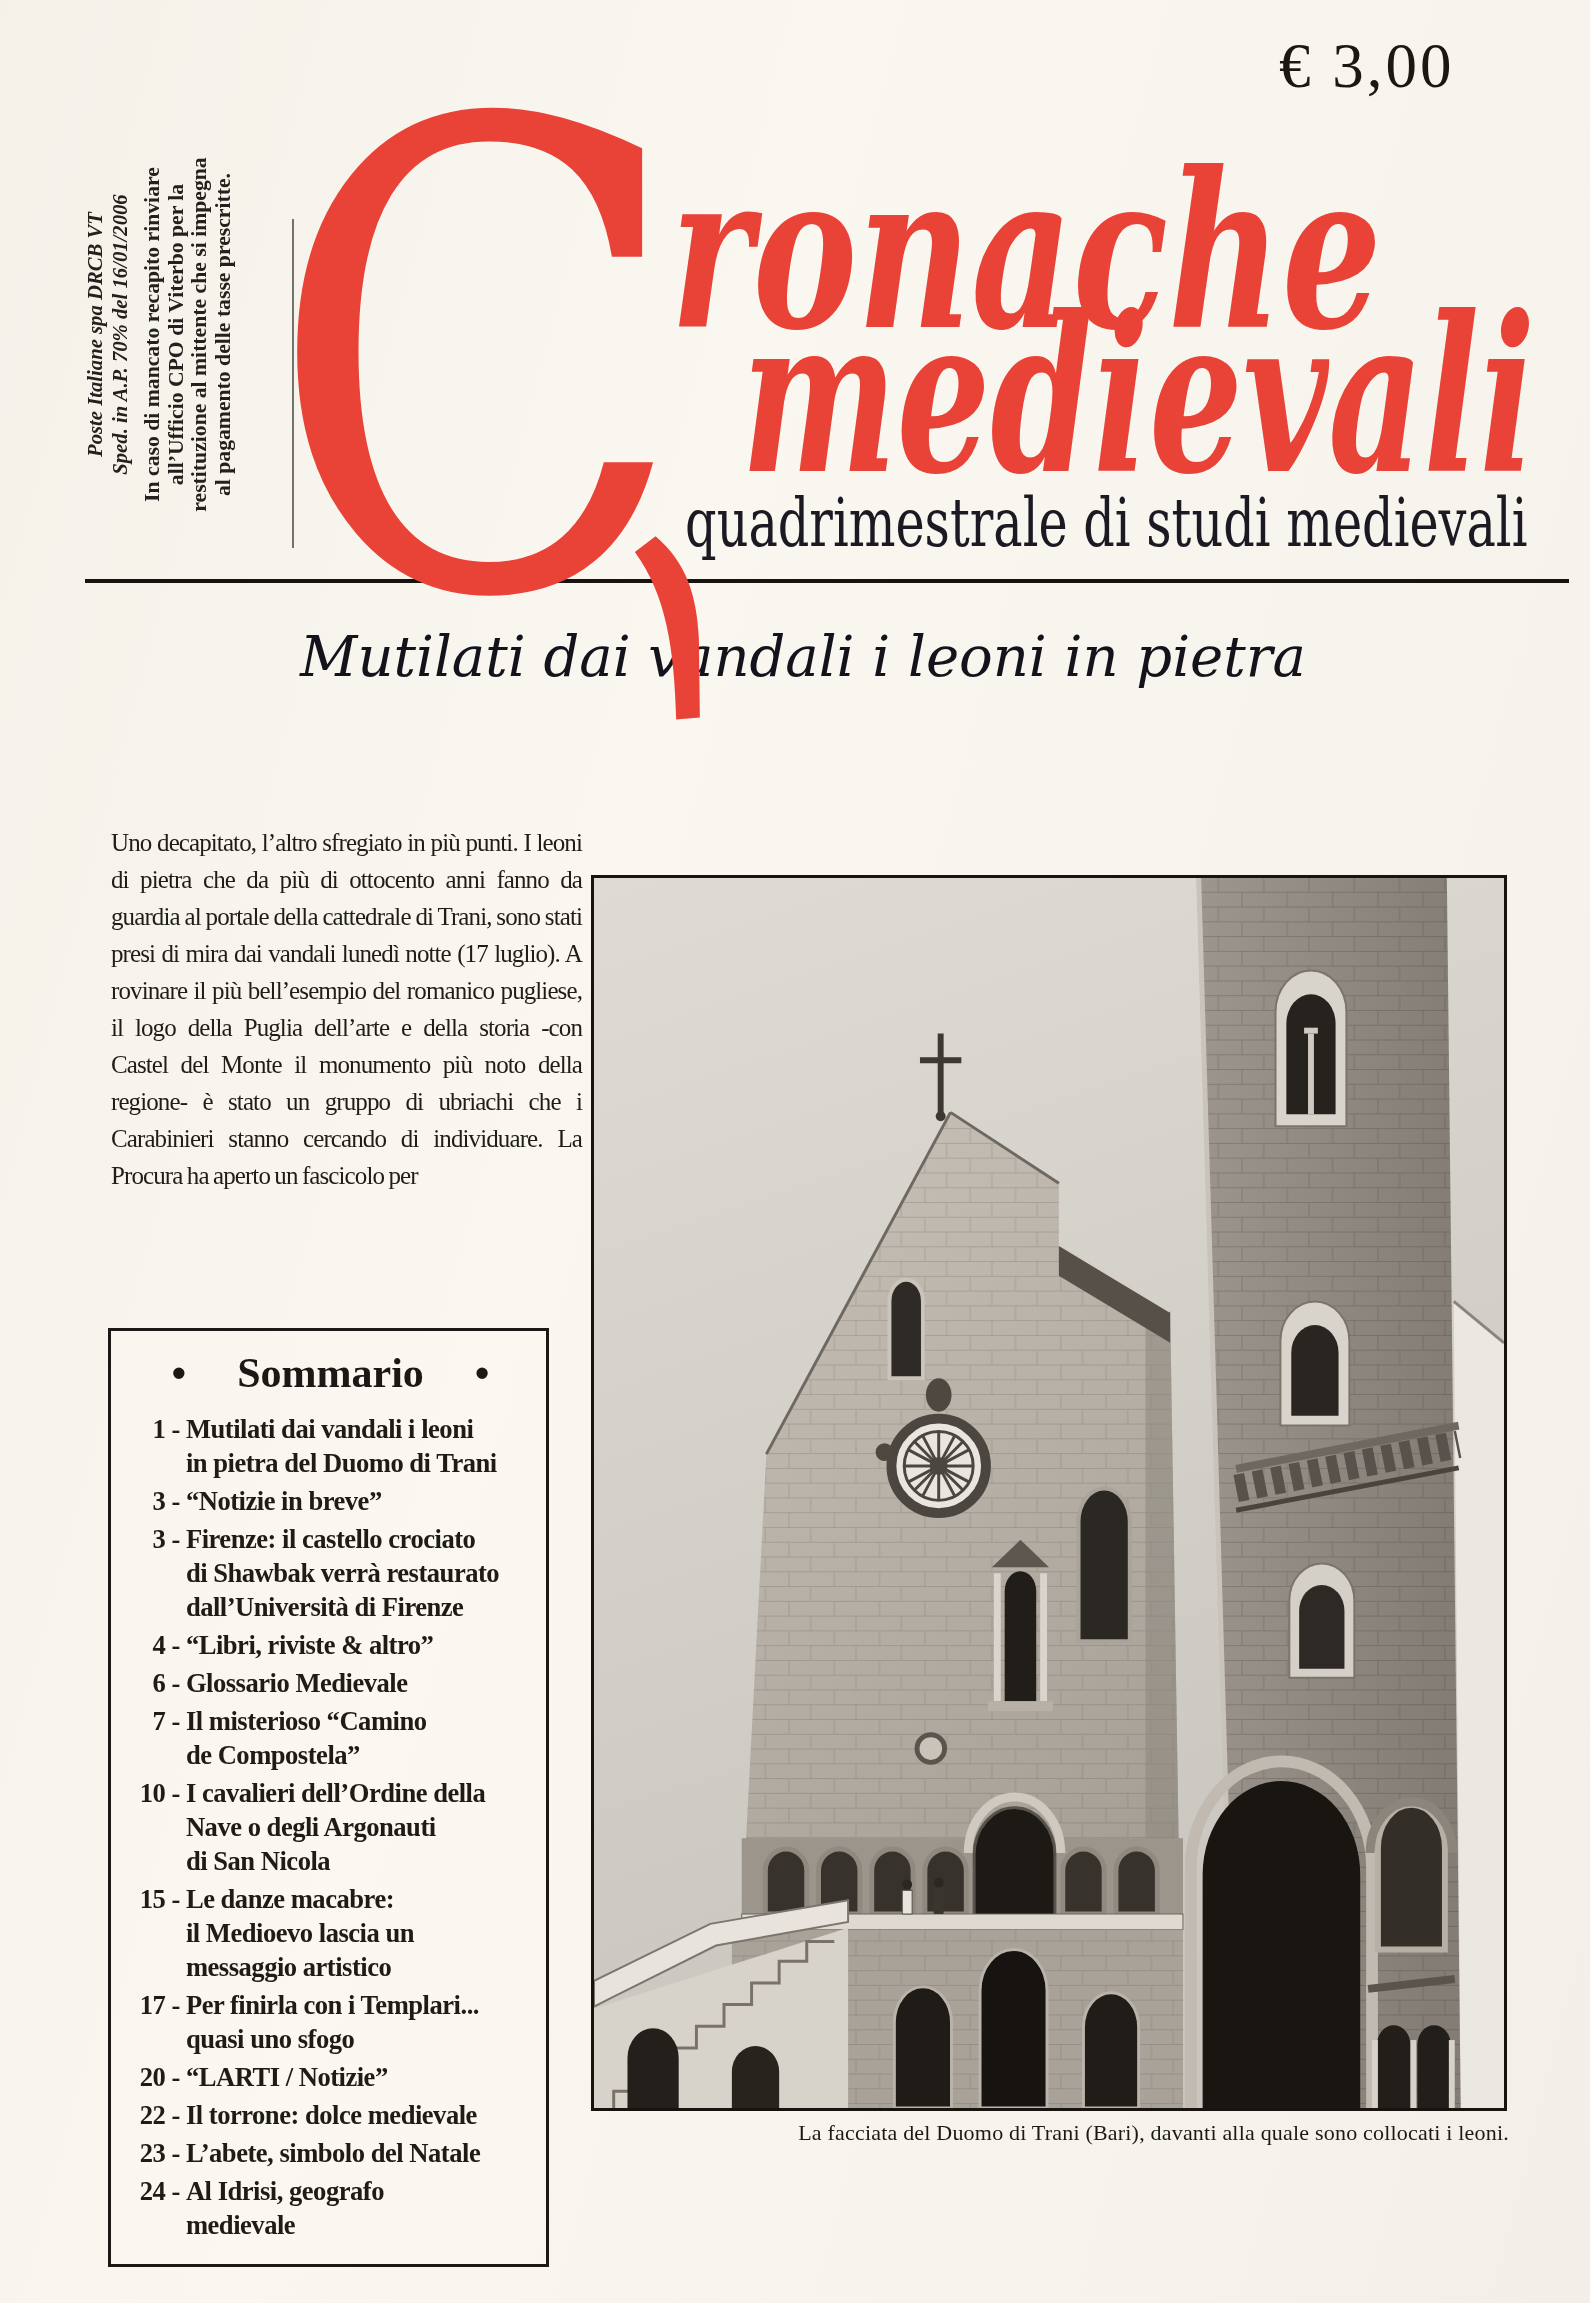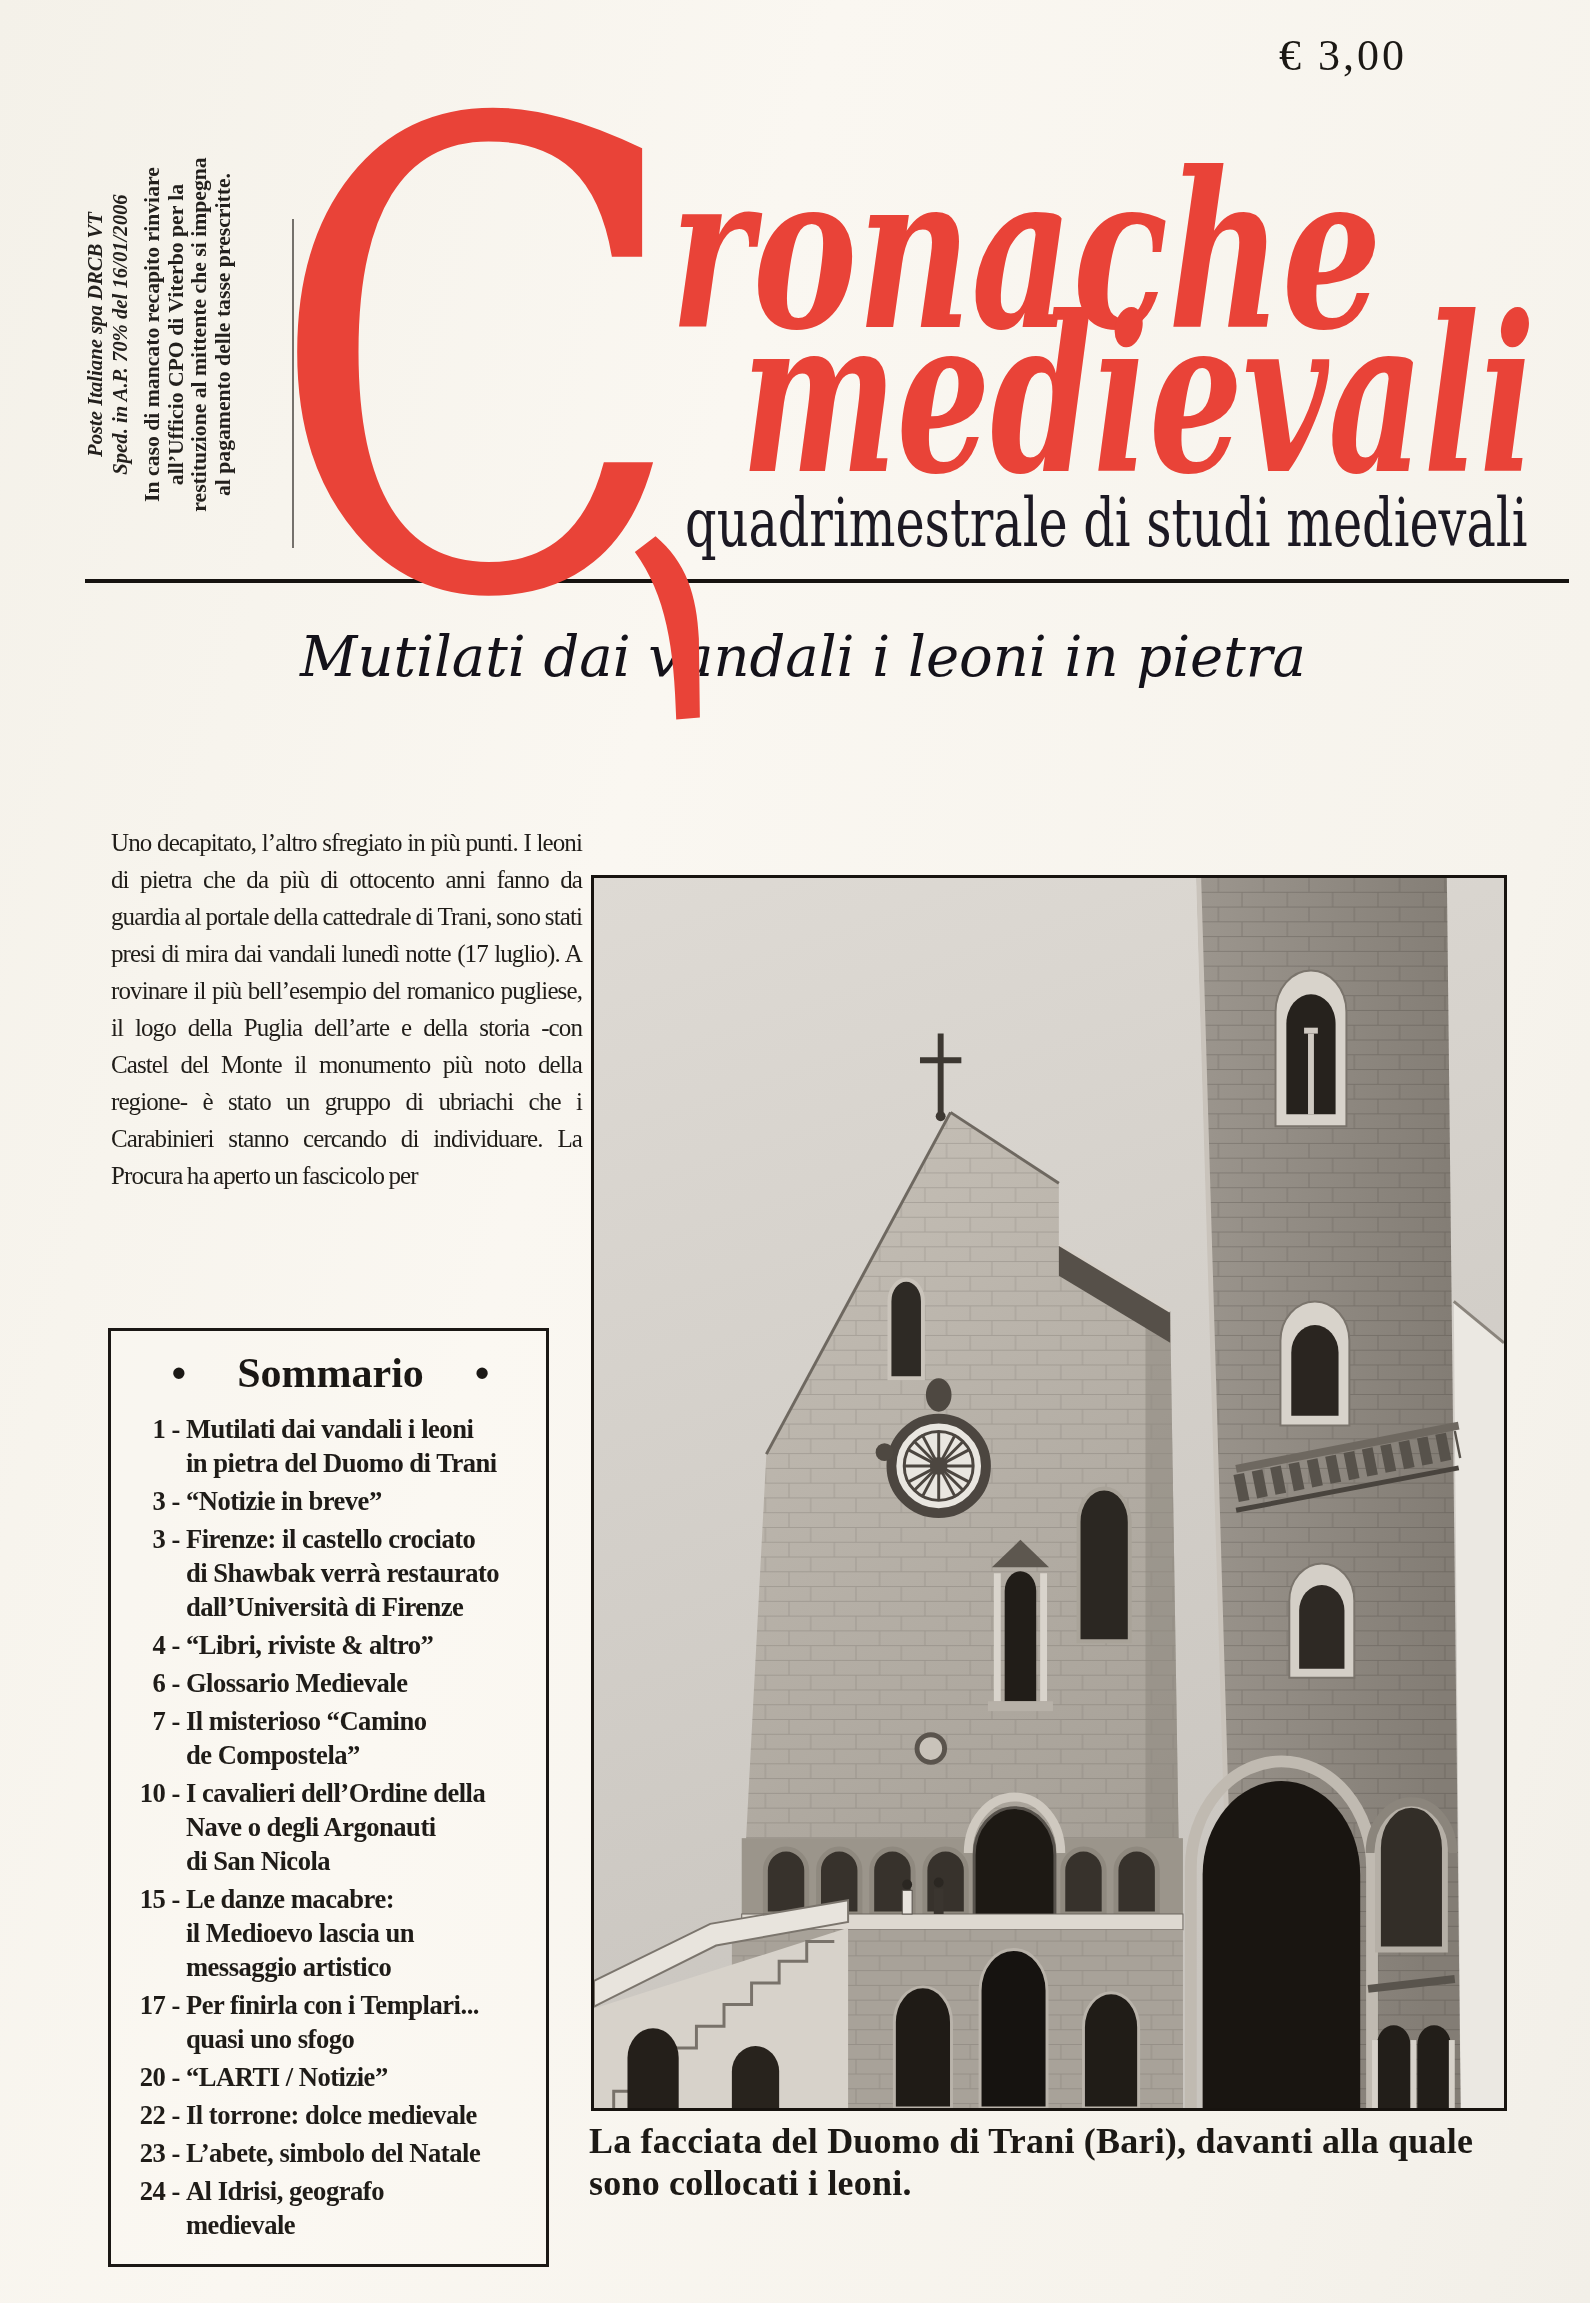--- a/index.html
+++ b/index.html
@@ -3,21 +3,21 @@
 <meta charset="utf-8">
 <style>
   html,body{margin:0;padding:0;background:#e8e5df;}
   #page{
     position:relative;width:1591px;height:2303px;overflow:hidden;
     background:linear-gradient(105deg,#f4f1e9,#faf7f1 38%,#f6f3ec 80%,#f2efe8);
     font-family:"Liberation Serif",serif;color:#1d1a17;
   }
   
   .issue-line{position:absolute;left:73px;top:47px;font-size:34px;letter-spacing:0.8px;word-spacing:3px;color:#242019;}
-  .price{position:absolute;left:1279px;top:29.6px;font-size:44px;letter-spacing:3px;color:#1b1814;}
+  .price{position:absolute;left:1279px;top:29.6px;font-size:63px;letter-spacing:3px;color:#1b1814;}
   
   .postal{position:absolute;left:83px;top:563px;width:457px;transform:rotate(-90deg);transform-origin:0 0;text-align:center;color:#23201d;}
   .postal-id{font-style:italic;font-weight:bold;font-size:20.7px;line-height:24.6px;margin:0 0 8.9px 0;}
   .postal-notice{font-weight:bold;font-size:21.7px;line-height:23.6px;margin:0;}
   .postal-divider{position:absolute;left:292px;top:219px;width:2px;height:329px;background:#4a4540;opacity:.75;}
   
   .masthead-rule{position:absolute;left:85px;top:579px;width:1484px;height:3.9px;background:#161310;}
   .masthead-svg{position:absolute;left:225px;top:91px;width:1330px;height:670px;z-index:3;}
   .masthead-svg text{font-family:"DejaVu Serif",serif;}
   .script-red{font-weight:bold;font-style:italic;}
@@ -32,21 +32,21 @@
     border:3px solid #1b1815;padding:13.8px 5.9px 17.7px 9.9px;background:rgba(252,250,244,.35);}
   .toc-title-row{display:flex;justify-content:center;align-items:center;gap:51px;
     font-weight:bold;font-size:42px;color:#1b1815;margin:3.9px 0 15.8px 0;}
   .toc{font-weight:bold;font-size:26.6px;line-height:34px;letter-spacing:-0.5px;color:#1f1c18;}
   .toc-item{padding-left:61px;text-indent:-61px;margin:4px;}
   .toc-num{display:inline-block;width:61px;text-align:right;text-indent:0;white-space:pre;}
   
   .photo-frame{position:absolute;left:591px;top:875px;width:916px;height:1236px;box-sizing:border-box;
     border:3px solid #17130f;background:#d8d4ce;}
   .photo-frame svg{display:block;width:100%;height:100%;}
-  .photo-caption{position:absolute;left:589px;top:2120px;width:920px;text-align:left;font-size:36px;letter-spacing:0.2px;color:#1c1915;font-weight:bold;}
+  .photo-caption{position:absolute;left:589px;top:2120px;width:920px;text-align:right;font-size:22px;letter-spacing:0.2px;color:#1c1915;}
 </style>
 </head>
 <body>
 
 <div id="page">
 
   <div class="price">€ 3,00</div>
 
   <div class="postal">
     <p class="postal-id">Poste Italiane spa DRCB VT<br>Sped. in A.P. 70%  del 16/01/2006</p>

